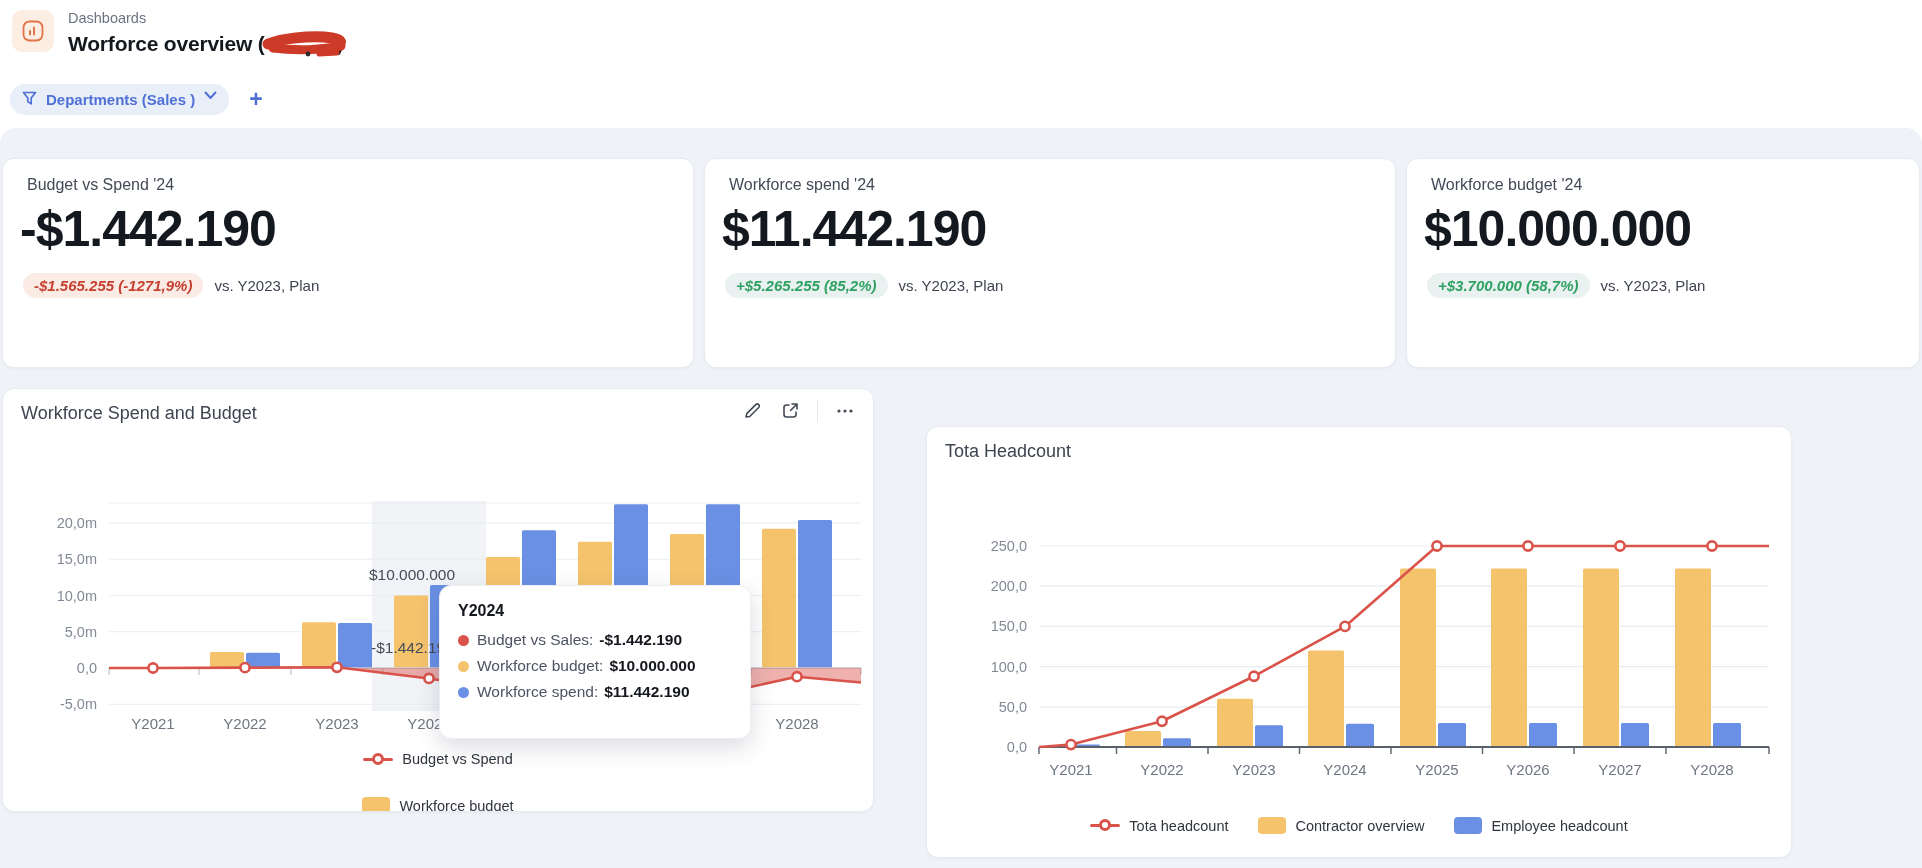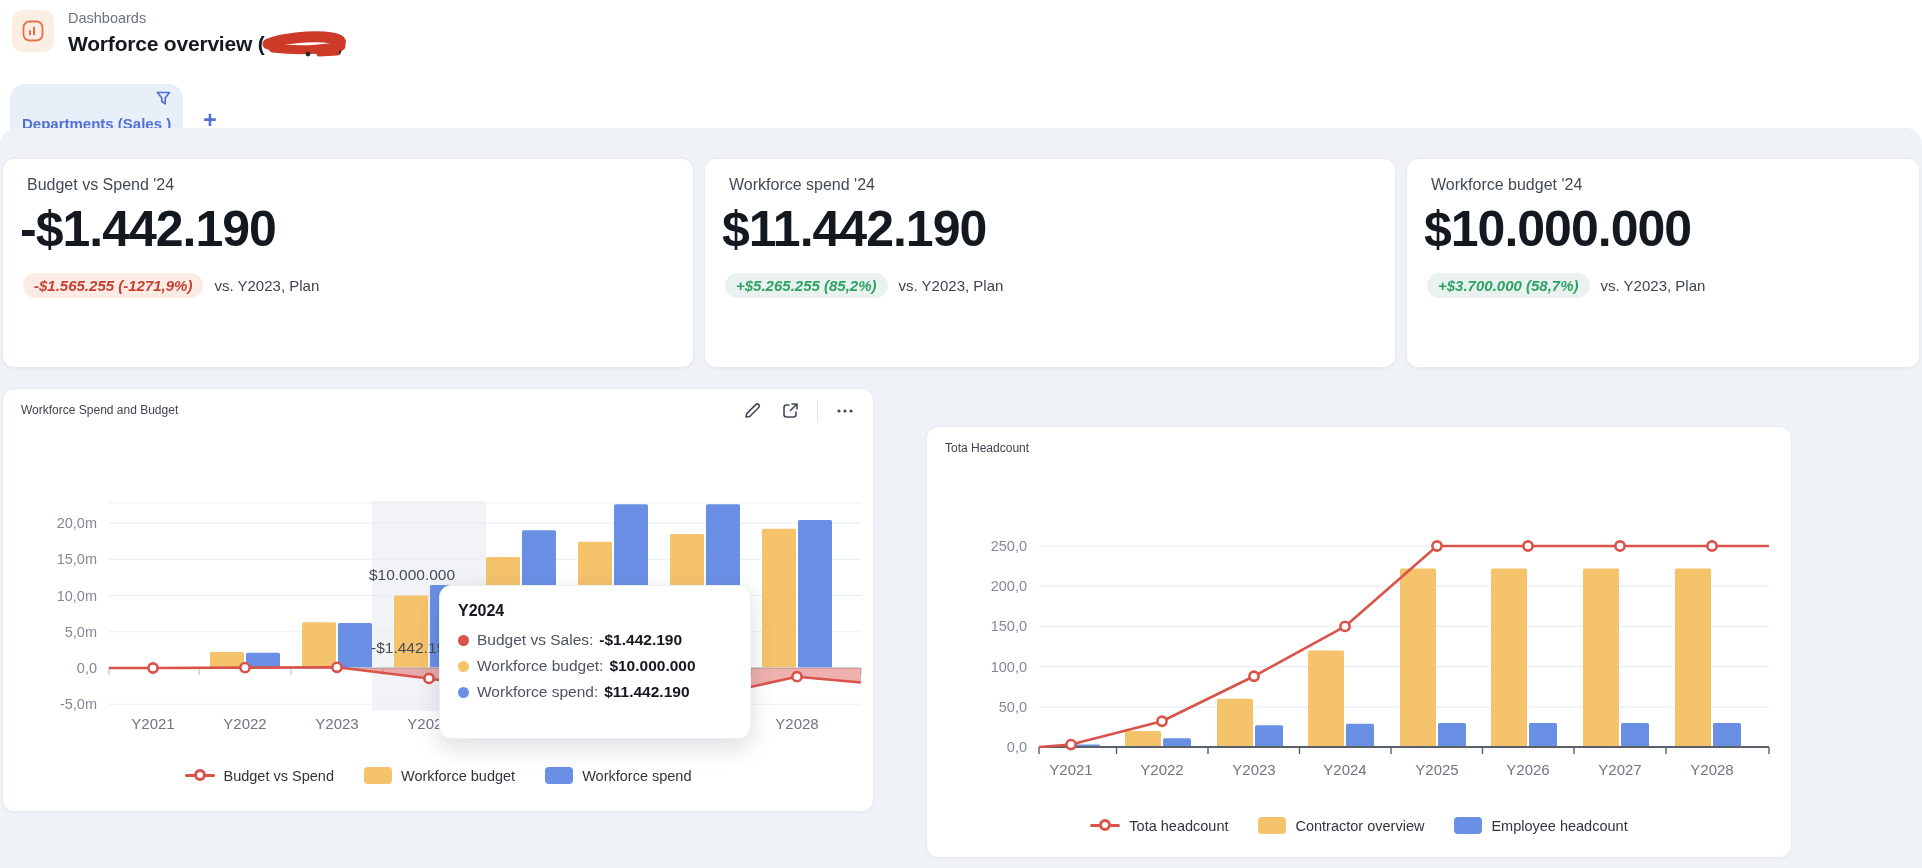--- a/index.html
+++ b/index.html
@@ -9,40 +9,40 @@
 
   
   .header { position:absolute; left:12px; top:10px; display:flex; align-items:flex-start; }
   .app-icon { width:42px; height:42px; border-radius:10px; background:#FCEEE3; display:flex; align-items:center; justify-content:center; cursor:pointer; }
   .head-text { margin-left:14px; }
   .crumb { font-size:14.5px; color:#6A7380; cursor:pointer; }
   .title-row { display:flex; align-items:center; font-size:21px; font-weight:bold; color:#14181F; margin-top:3px; letter-spacing:-0.2px; }
   .scribble { display:inline-block; width:86px; height:30px; margin:0 -10px 0 -4px; position:relative; z-index:2; }
 
   .filter-row { position:absolute; left:10px; top:84px; display:flex; align-items:center; gap:20px; }
-  .chip { display:flex; align-items:flex-end; gap:9px; background:#E9EFF9; border:none; border-radius:15px; padding:7px 12px; color:#4F71D6; font-size:15px; font-weight:bold; cursor:pointer; font-family:inherit;flex-direction:column; }
+  .chip { display:flex; align-items:flex-start; gap:9px; background:#E9EFF9; border:none; border-radius:15px; padding:7px 12px; color:#4F71D6; font-size:15px; font-weight:bold; cursor:pointer; font-family:inherit; }
   .add-filter { background:none; border:none; color:#4F71D6; font-size:23px; font-weight:bold; cursor:pointer; line-height:1; font-family:inherit; }
 
   
   .canvas { position:absolute; left:0; top:128px; width:1922px; height:740px; background:#EFF3F8; border-radius:16px 16px 0 0; }
   .card { position:absolute; background:#fff; border:1px solid #E7EBF1; border-radius:12px; box-shadow:0 1px 3px rgba(25,35,55,0.04); }
 
   
   .kpi { top:30px; height:210px; }
   .kpi-title { margin:17px 0 0 24px; font-size:16px; color:#434A57; }
   .kpi-value { margin:6px 0 0 17px; font-size:50px; font-weight:bold; letter-spacing:-1px; color:#14181F; }
   .kpi-meta { margin:15px 0 0 20px; display:flex; align-items:center; gap:11px; }
   .badge { border-radius:14px; padding:4px 11px; font-size:15px; font-weight:bold;font-style:italic; }
   .badge.neg { background:#FBEBE5; color:#C64132; }
   .badge.pos { background:#EAF1F1; color:#2FA263; }
   .kpi-vs { font-size:15px; color:#3E4450; }
 
   
   .chart-card { overflow:hidden; }
-  .chart-title { position:absolute; left:18px; top:14px; font-size:12px; color:#3E4450; }
+  .chart-title { position:absolute; left:18px; top:14px; font-size:18px; color:#3E4450; }
   .chart-svg { position:absolute; left:0; top:0; }
   svg text { font-family:"Liberation Sans","DejaVu Sans",sans-serif; }
 
   .toolbar { position:absolute; right:16px; top:10px; display:flex; align-items:center; gap:15px; z-index:4; }
   .tool-btn { background:none; border:none; cursor:pointer; color:#424955; display:flex; align-items:center; padding:2px; }
   .tool-divider { width:1px; height:22px; background:#E4E8EE; }
 
   .legend { position:absolute; left:0; right:0; display:flex; justify-content:center; align-items:center; gap:30px; }
   .legend-item { display:flex; align-items:center; gap:9px; font-size:14.5px; color:#30353E; cursor:pointer; }
   .legend-swatch { width:28px; height:17px; border-radius:4px; display:inline-block; }
@@ -225,21 +225,21 @@
               <span class="tt-label">Workforce budget:</span>
               <span class="tt-value">$10.000.000</span>
             </div>
             <div class="tt-row">
               <span class="tt-dot" style="background: rgb(106, 144, 229);"></span>
               <span class="tt-label">Workforce spend:</span>
               <span class="tt-value">$11.442.190</span>
             </div>
           </div>
       </div>
-      <div class="legend" id="legend-left" style="top:378px;">
+      <div class="legend" id="legend-left" style="top:362px;flex-direction:column;">
           <span class="legend-item">
             <span class="legend-line" style="background: rgb(217, 83, 74);">
               <span class="legend-ring" style="border-color: rgb(217, 83, 74);"></span>
             </span>
             <span>Budget vs Spend</span>
           </span>
           <span class="legend-item">
             <span class="legend-swatch" style="background: rgb(245, 195, 108);"></span>
             <span>Workforce budget</span>
           </span>

